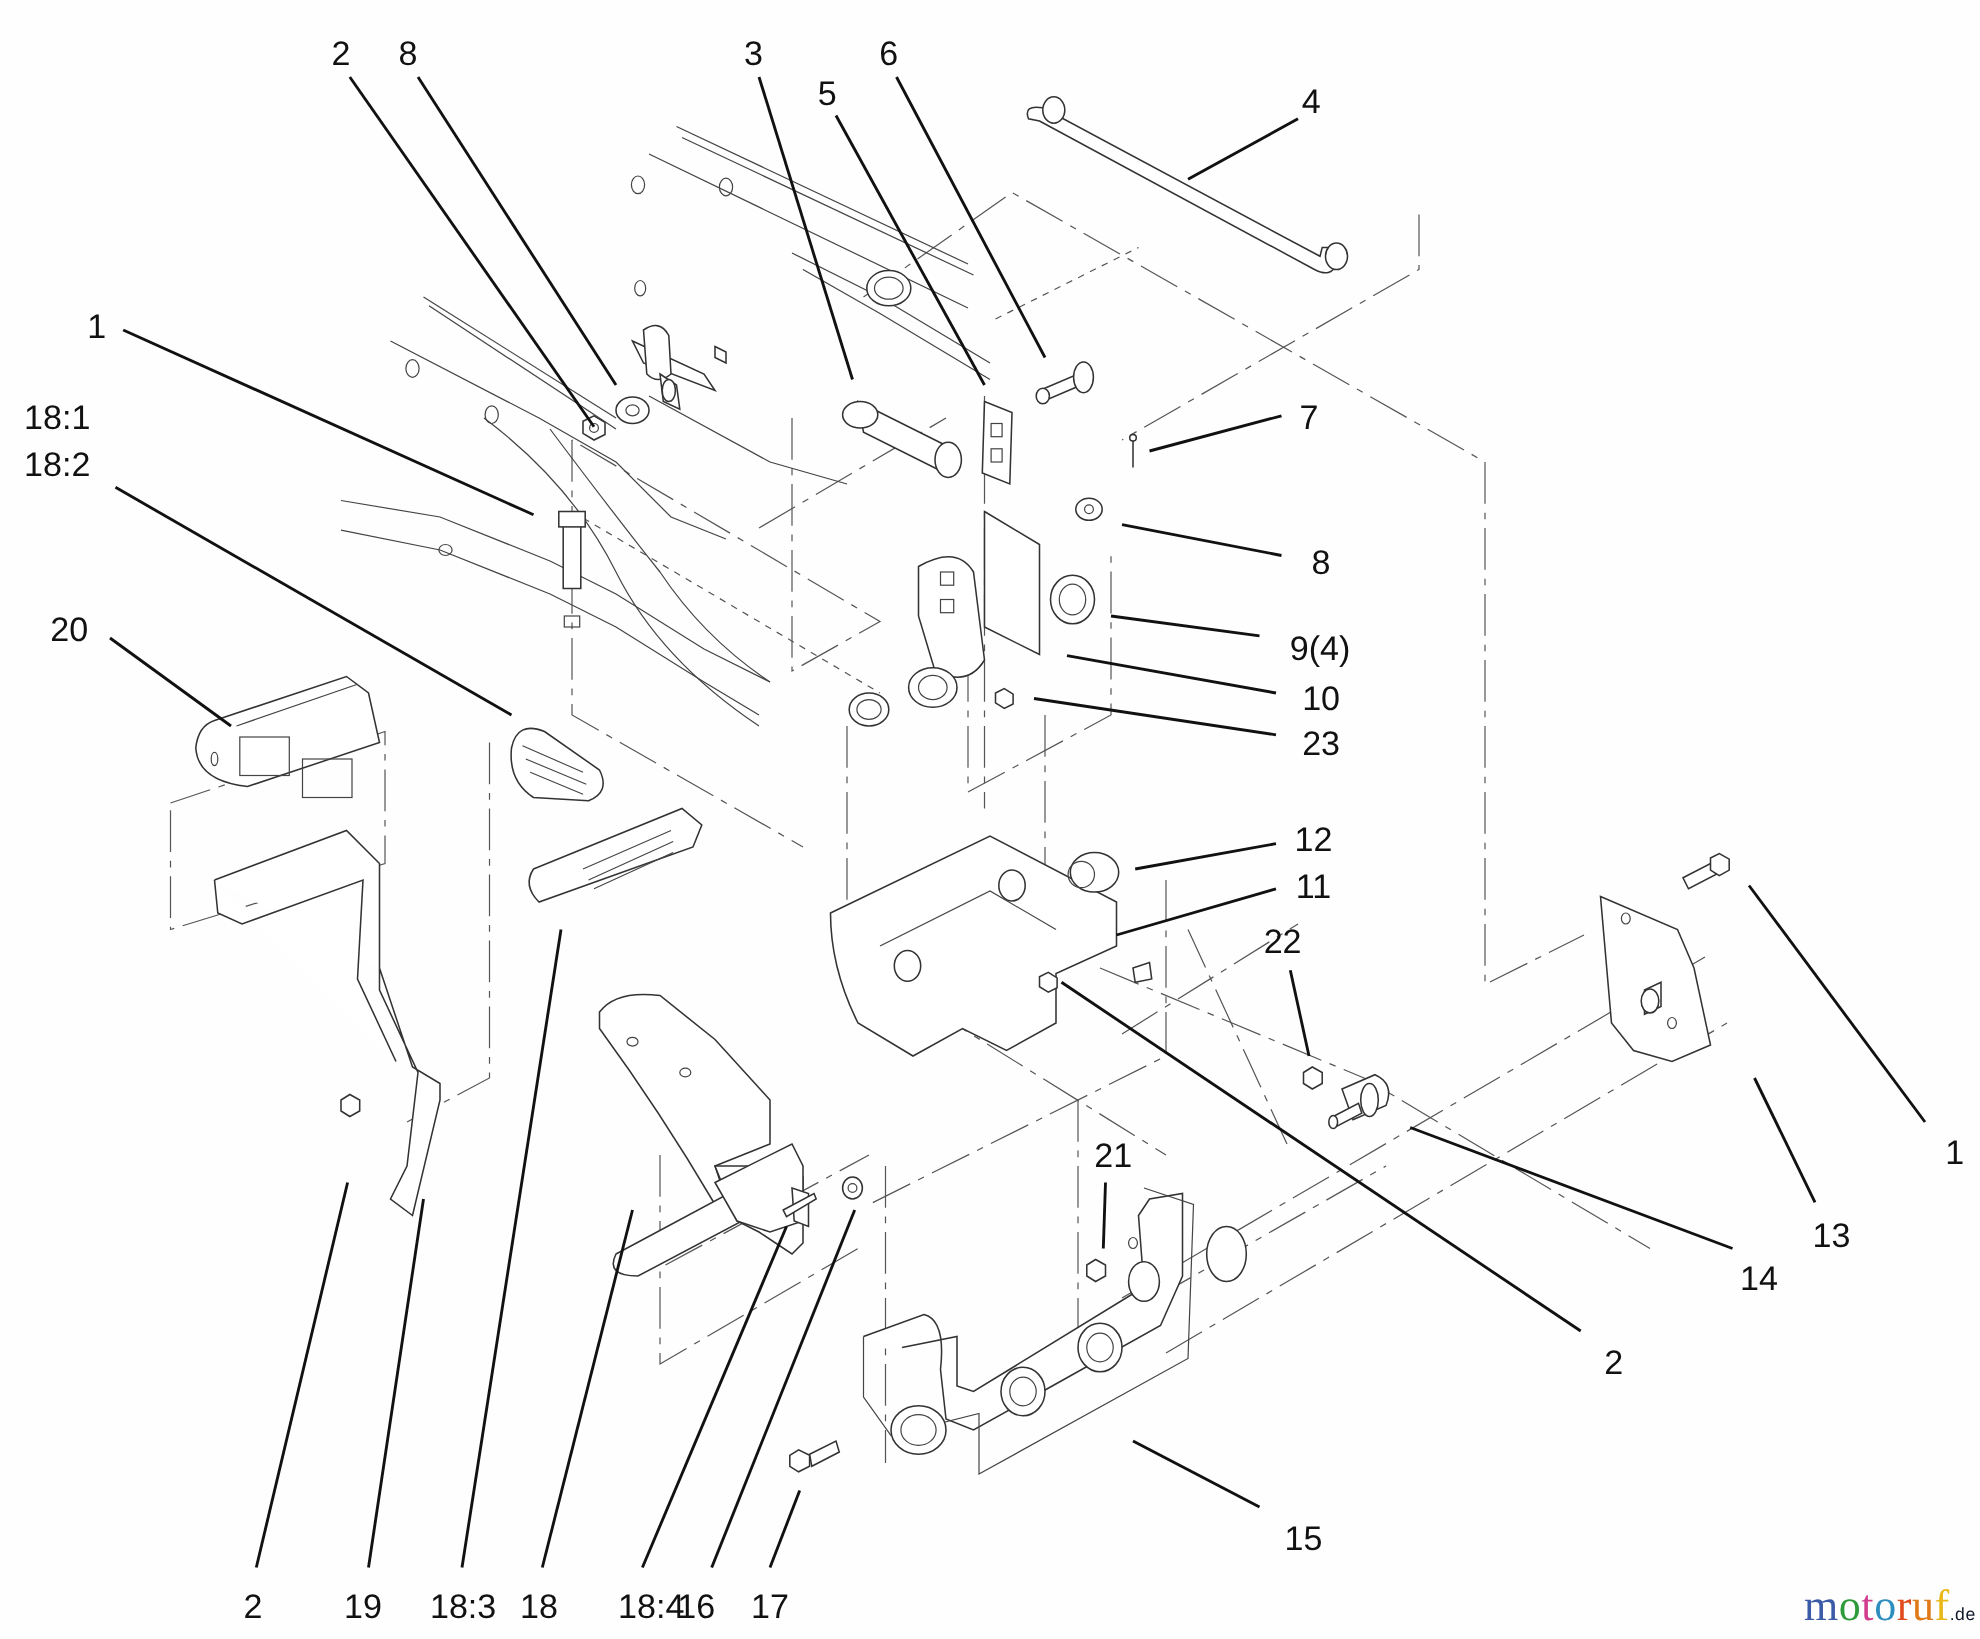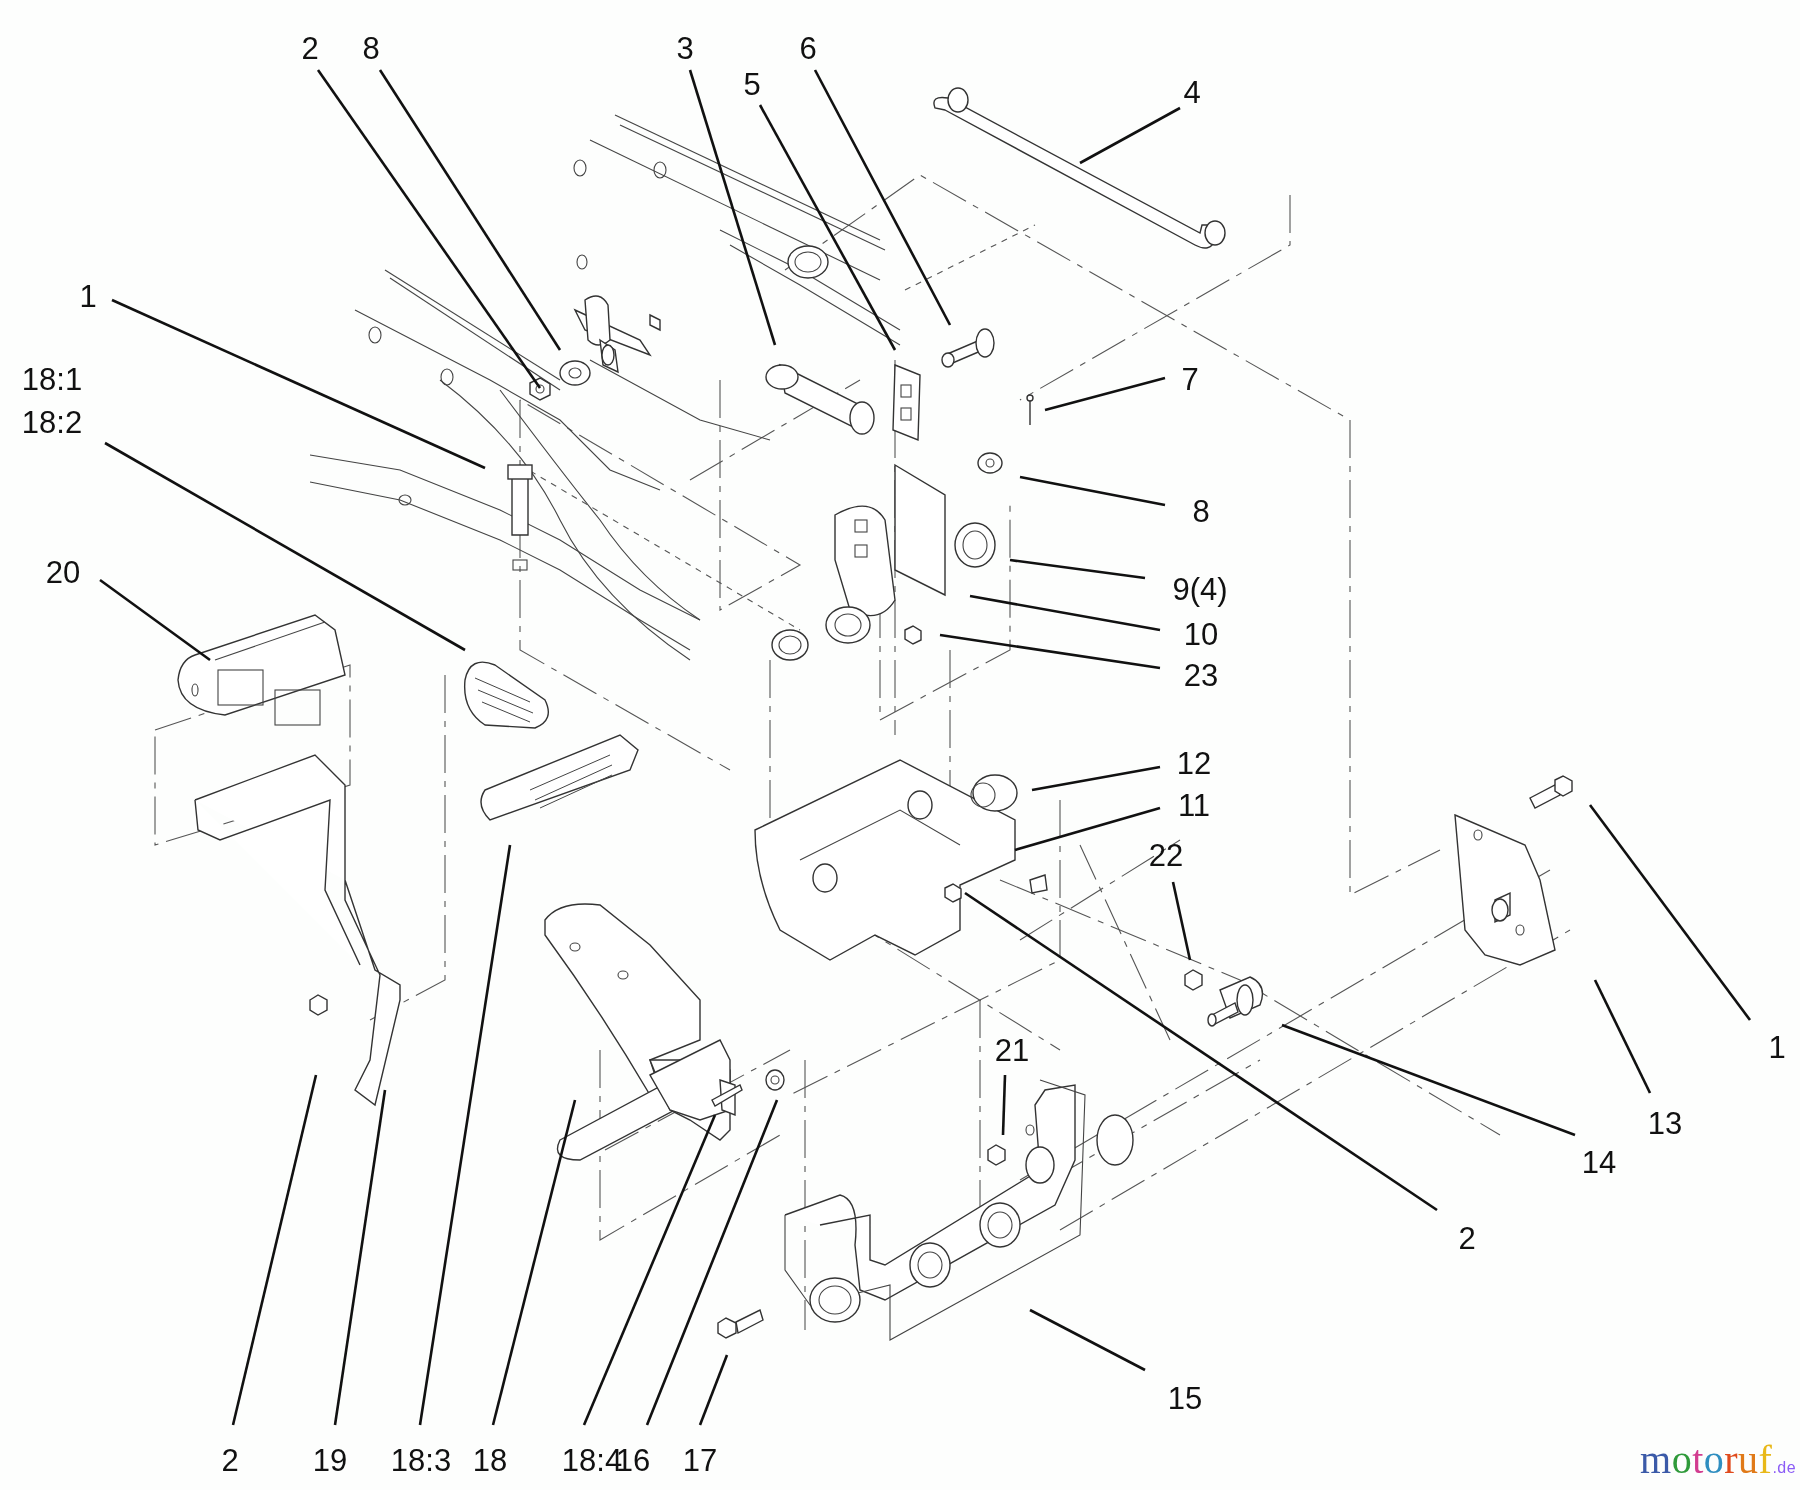--- a/index.html
+++ b/index.html
@@ -6,21 +6,21 @@
   body { width: 1800px; height: 1490px; position: relative; overflow: hidden; font-family: "Liberation Sans", sans-serif; }
   #diagram { position: absolute; left: 0; top: 0; width: 1800px; height: 1490px; }
   .label { font-family: "Liberation Sans", sans-serif; font-size: 31px; fill: #111; }
   .leader { stroke: #111; stroke-width: 2.6; fill: none; }
   .part { stroke: #333; stroke-width: 1.4; fill: #fff; }
   .part-thin { stroke: #444; stroke-width: 1.1; fill: none; }
   .phantom { stroke: #555; stroke-width: 1.1; fill: none; stroke-dasharray: 38 8 6 8; }
   .dashed { stroke: #555; stroke-width: 1.1; fill: none; stroke-dasharray: 6 6; }
   .hatch { stroke: #444; stroke-width: 1; fill: none; }
   #watermark { position: absolute; left: 1640px; top: 1436px; font-family: "Liberation Serif", serif; font-size: 40px; letter-spacing: 0.5px; }
-  #watermark .suffix { font-size: 16px; color: #8b5cf6; font-family: "Liberation Sans", sans-serif; }
+  #watermark .suffix { font-size: 16px; color: #0f172a; font-family: "Liberation Sans", sans-serif; }
   #watermark span { display: inline-block; }
 </style>
 </head>
 <body>
 
 <svg id="diagram" viewBox="0 0 1800 1490" xmlns="http://www.w3.org/2000/svg">
 
   <g>
     <polyline class="phantom" points="785,270 920,175 1350,420 1350,895 1440,850"></polyline>
     <polyline class="phantom" points="1290,195 1290,245 1020,400"></polyline>

